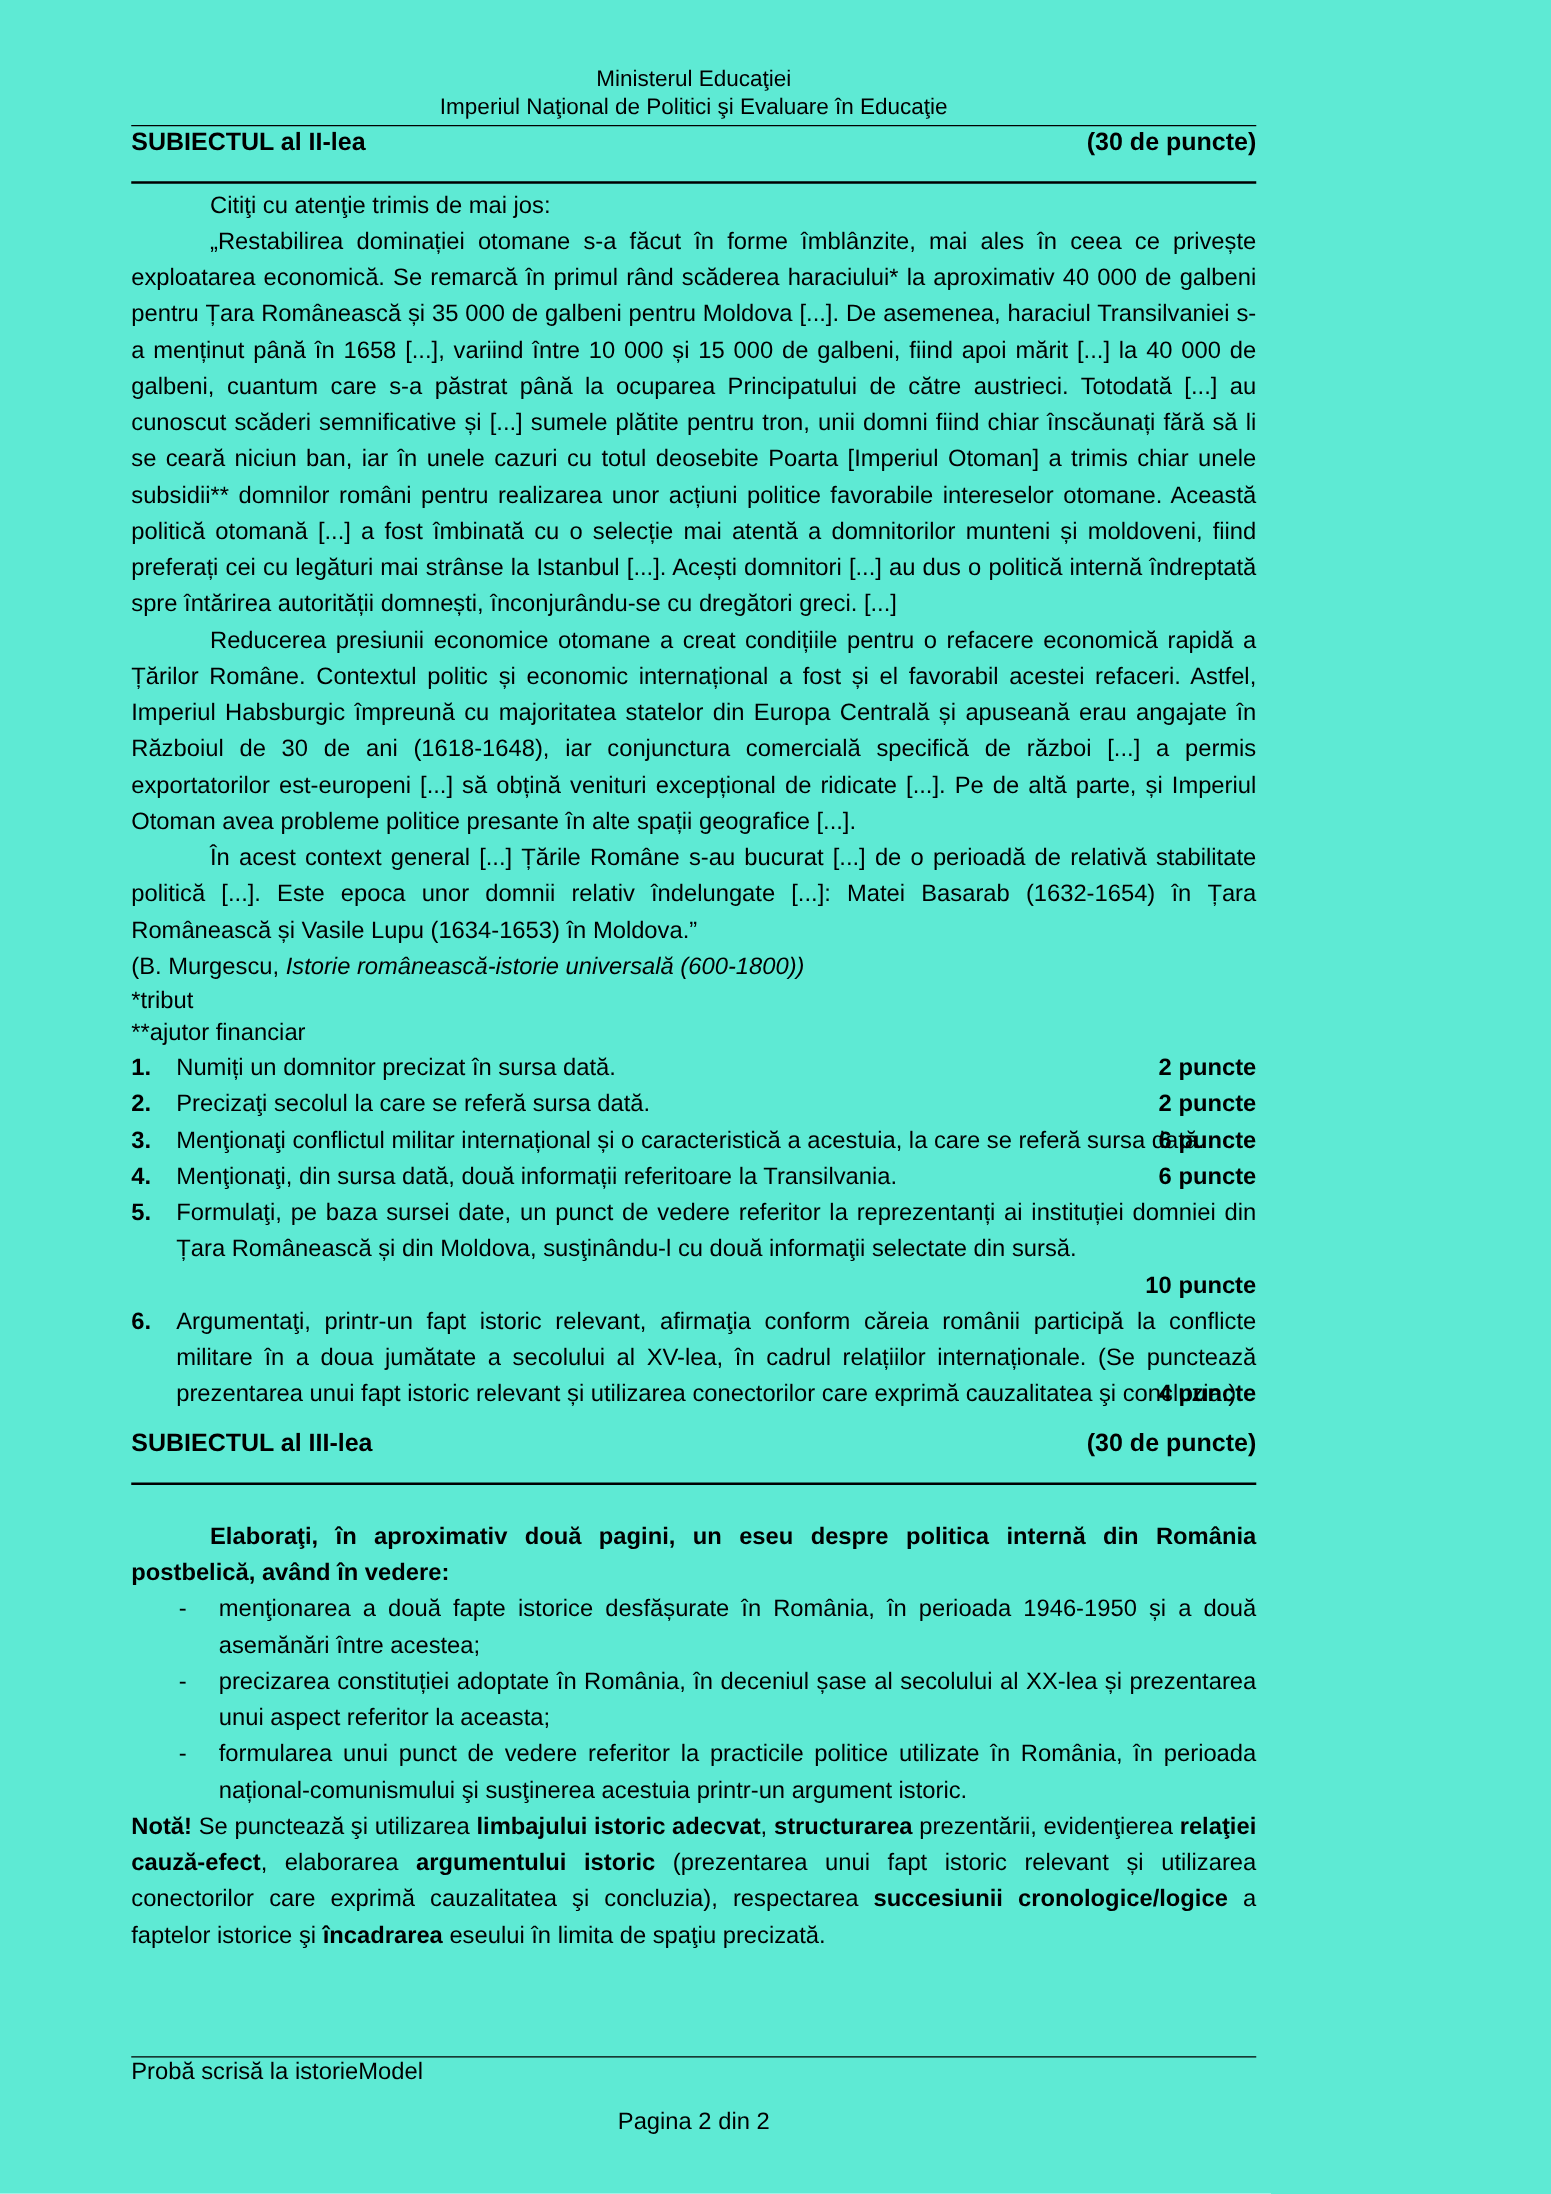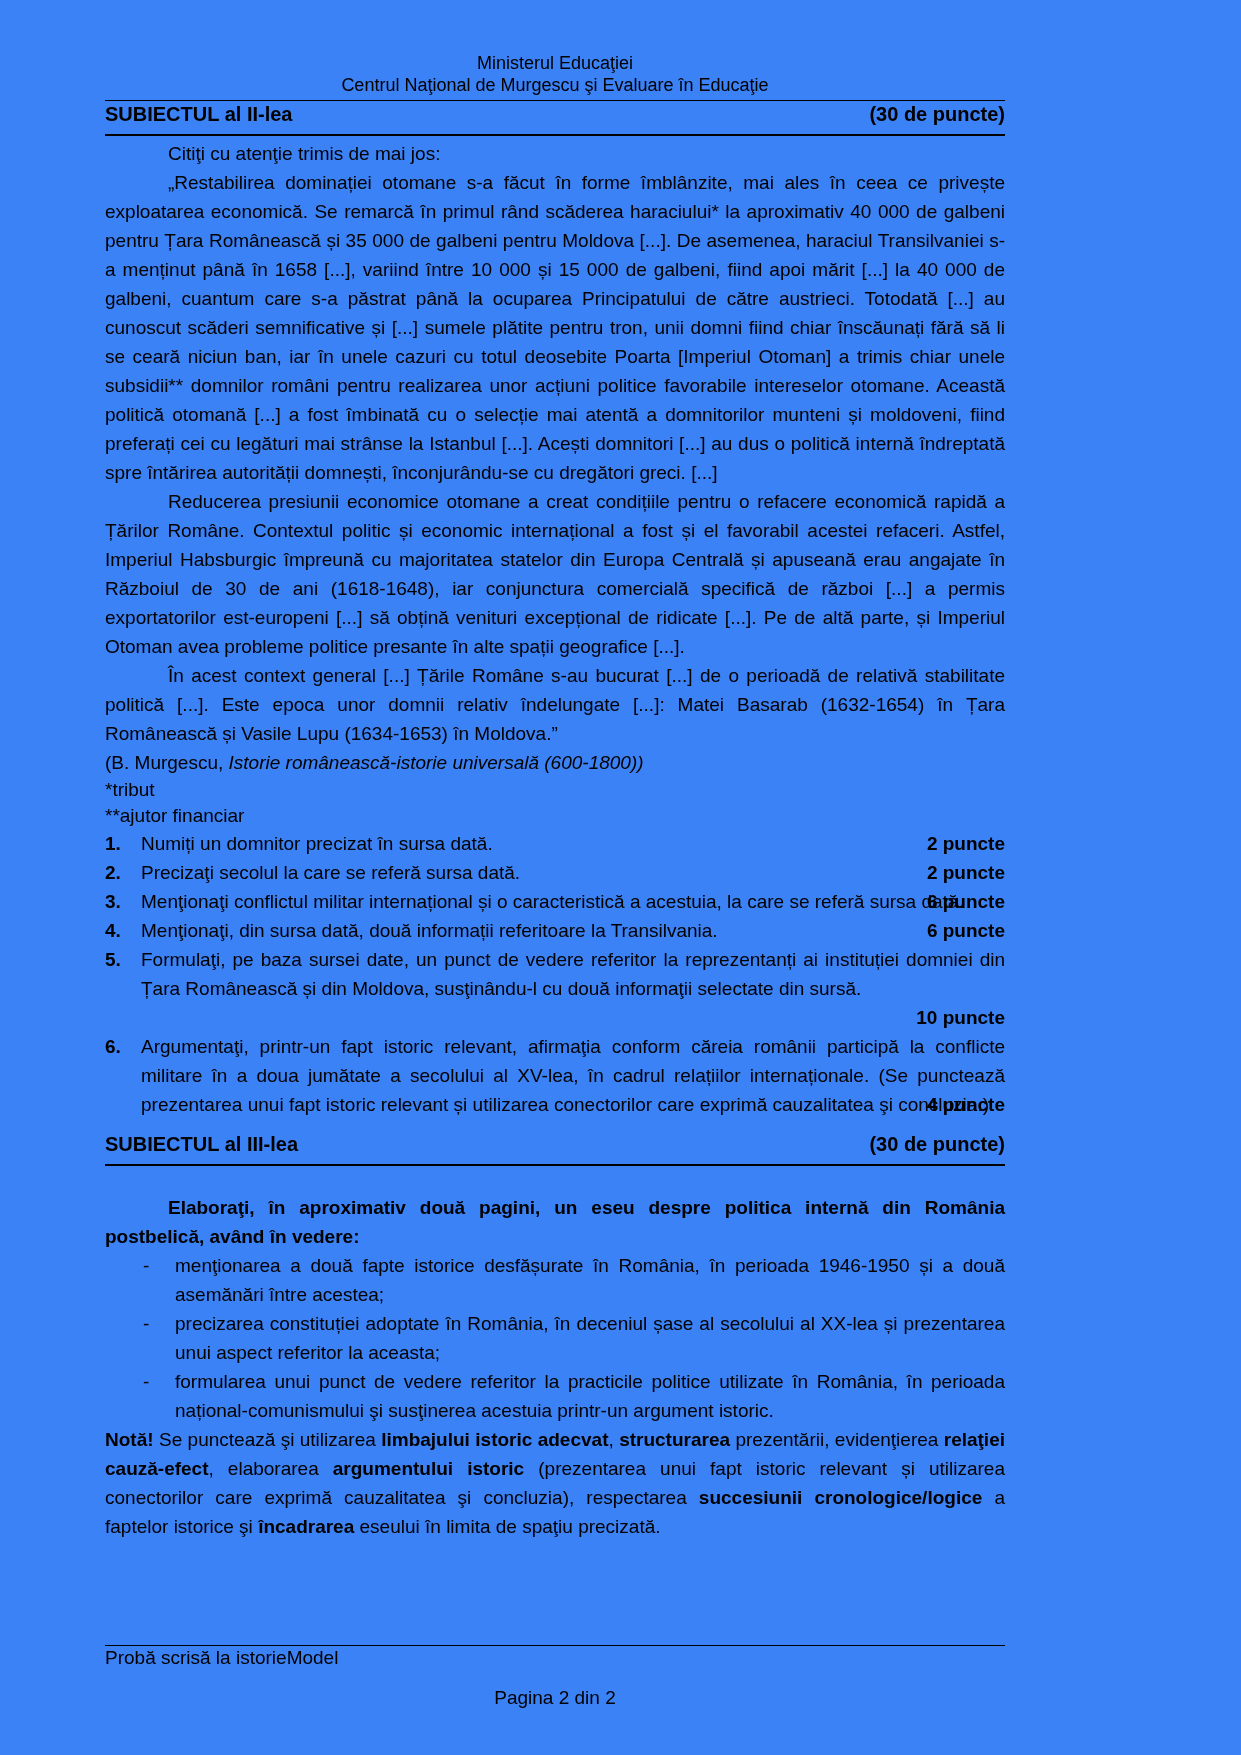--- a/index.html
+++ b/index.html
@@ -5,21 +5,21 @@
   * { margin: 0; padding: 0; box-sizing: border-box; }
   html, body { background: #ffffff; }
   body {
     font-family: "Liberation Sans", "DejaVu Sans", sans-serif;
     color: #000;
   }
   .page {
     position: relative;
     width: 1241px;
     height: 1755px;
-    background: #3b82f6;
+    background: #5eead4;
     overflow: hidden;
   }
   .content {
     position: absolute;
     left: 105px;
     top: 52px;
     width: 900px;
     font-size: 19px;
     line-height: 29px;
   }
@@ -31,21 +31,21 @@
     margin-top: 4px;
   }
   .section-heading {
     display: flex;
     justify-content: space-between;
     align-items: flex-end;
     font-weight: bold;
     font-size: 20px;
     line-height: 26px;
     border-bottom: 2px solid #000;
-    padding-bottom: 7px;
+    padding-bottom: 18px;
   }
   .intro-line { text-indent: 63px; margin-top: 3px; }
   .source-par {
     text-align: justify;
     text-indent: 63px;
   }
   .citation {
     text-align: left;
     margin-top: 0px;
   }
@@ -120,21 +120,21 @@
   }
 </style>
 </head>
 <body>
 
 <div class="page">
   <div class="content">
 
     <div class="doc-header">
       <span class="hline">Ministerul Educaţiei</span>
-      <span class="hline">Centrul Naţional de Murgescu şi Evaluare în Educaţie</span>
+      <span class="hline">Imperiul Naţional de Politici şi Evaluare în Educaţie</span>
     </div>
     <hr class="header-divider">
 
     <div class="section-heading">
       <span>SUBIECTUL al II-lea</span>
       <span>(30 de puncte)</span>
     </div>
 
     <div class="intro-line">Citiţi cu atenţie trimis de mai jos:</div>
 

